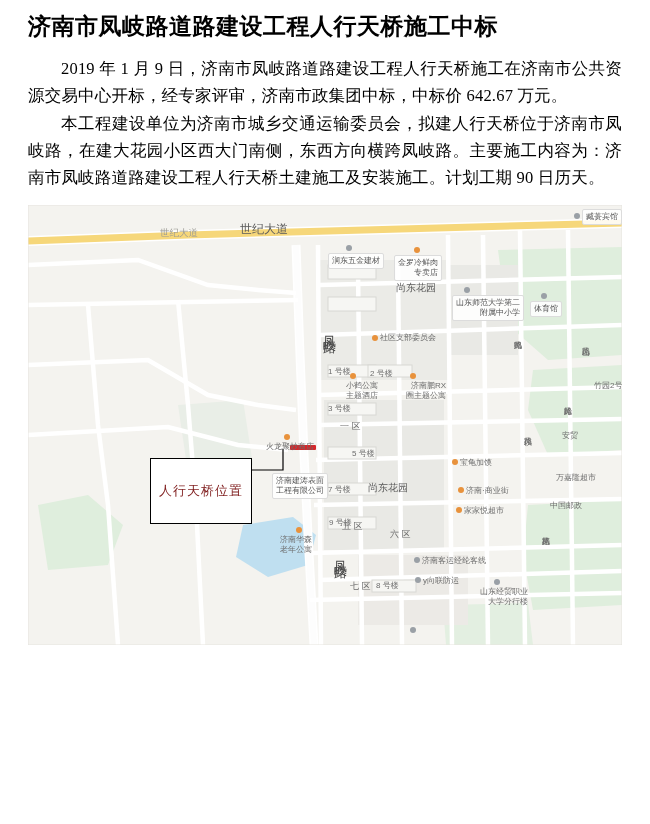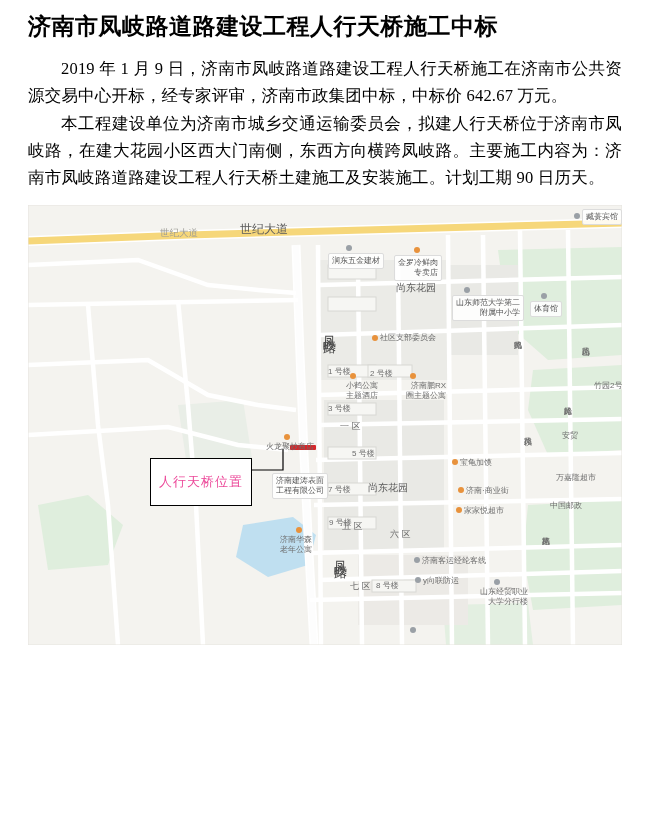--- a/index.html
+++ b/index.html
@@ -101,22 +101,22 @@
     line-height: 1.25;
     text-align: right;
     white-space: nowrap;
   }
   .callout-box {
     position: absolute;
     border: 1px solid #000;
     background: #ffffff;
     font-family: Liberation Sans, sans-serif;
     font-size: 13px;
-    color: #ec4899;
-    padding: 14px 8px;
+    color: #7f1d1d;
+    padding: 23px 8px;
     letter-spacing: 1px;
   }
   .bridge-mark {
     position: absolute;
     background: #d7262a;
     height: 5px;
     width: 26px;
     border-radius: 1px;
   }
 </style>

